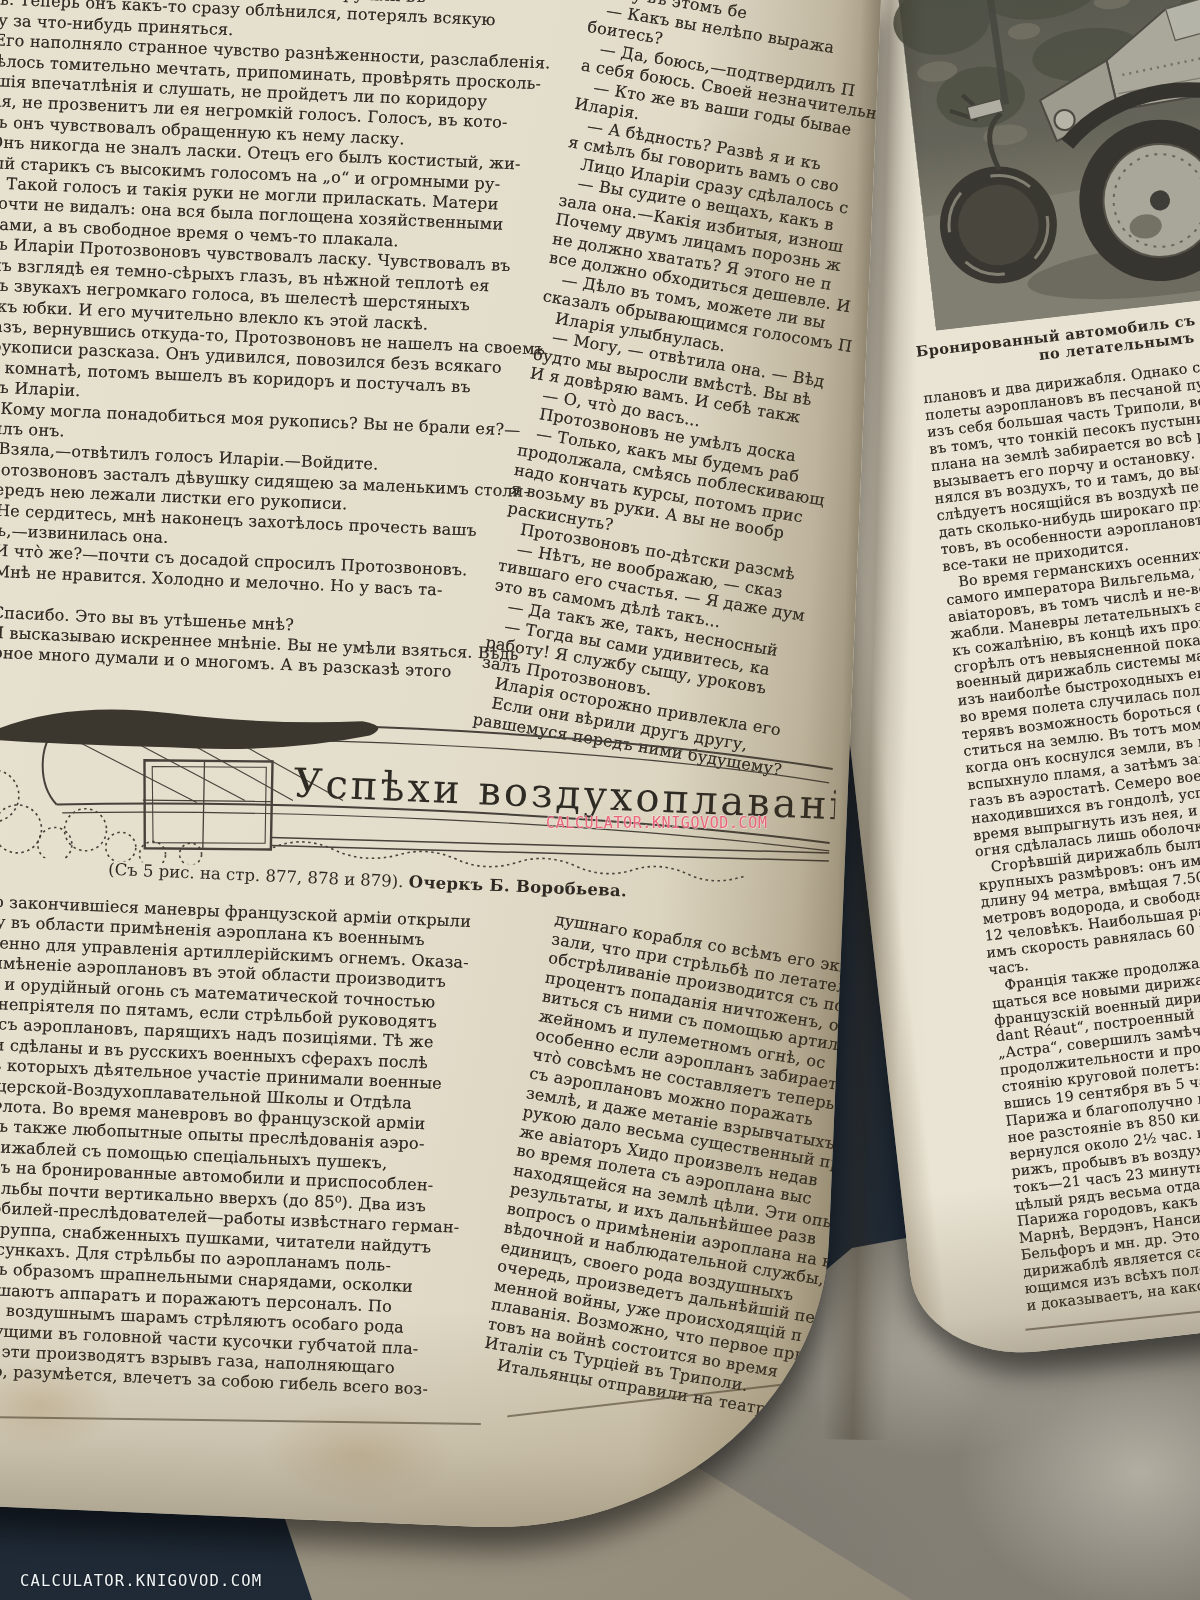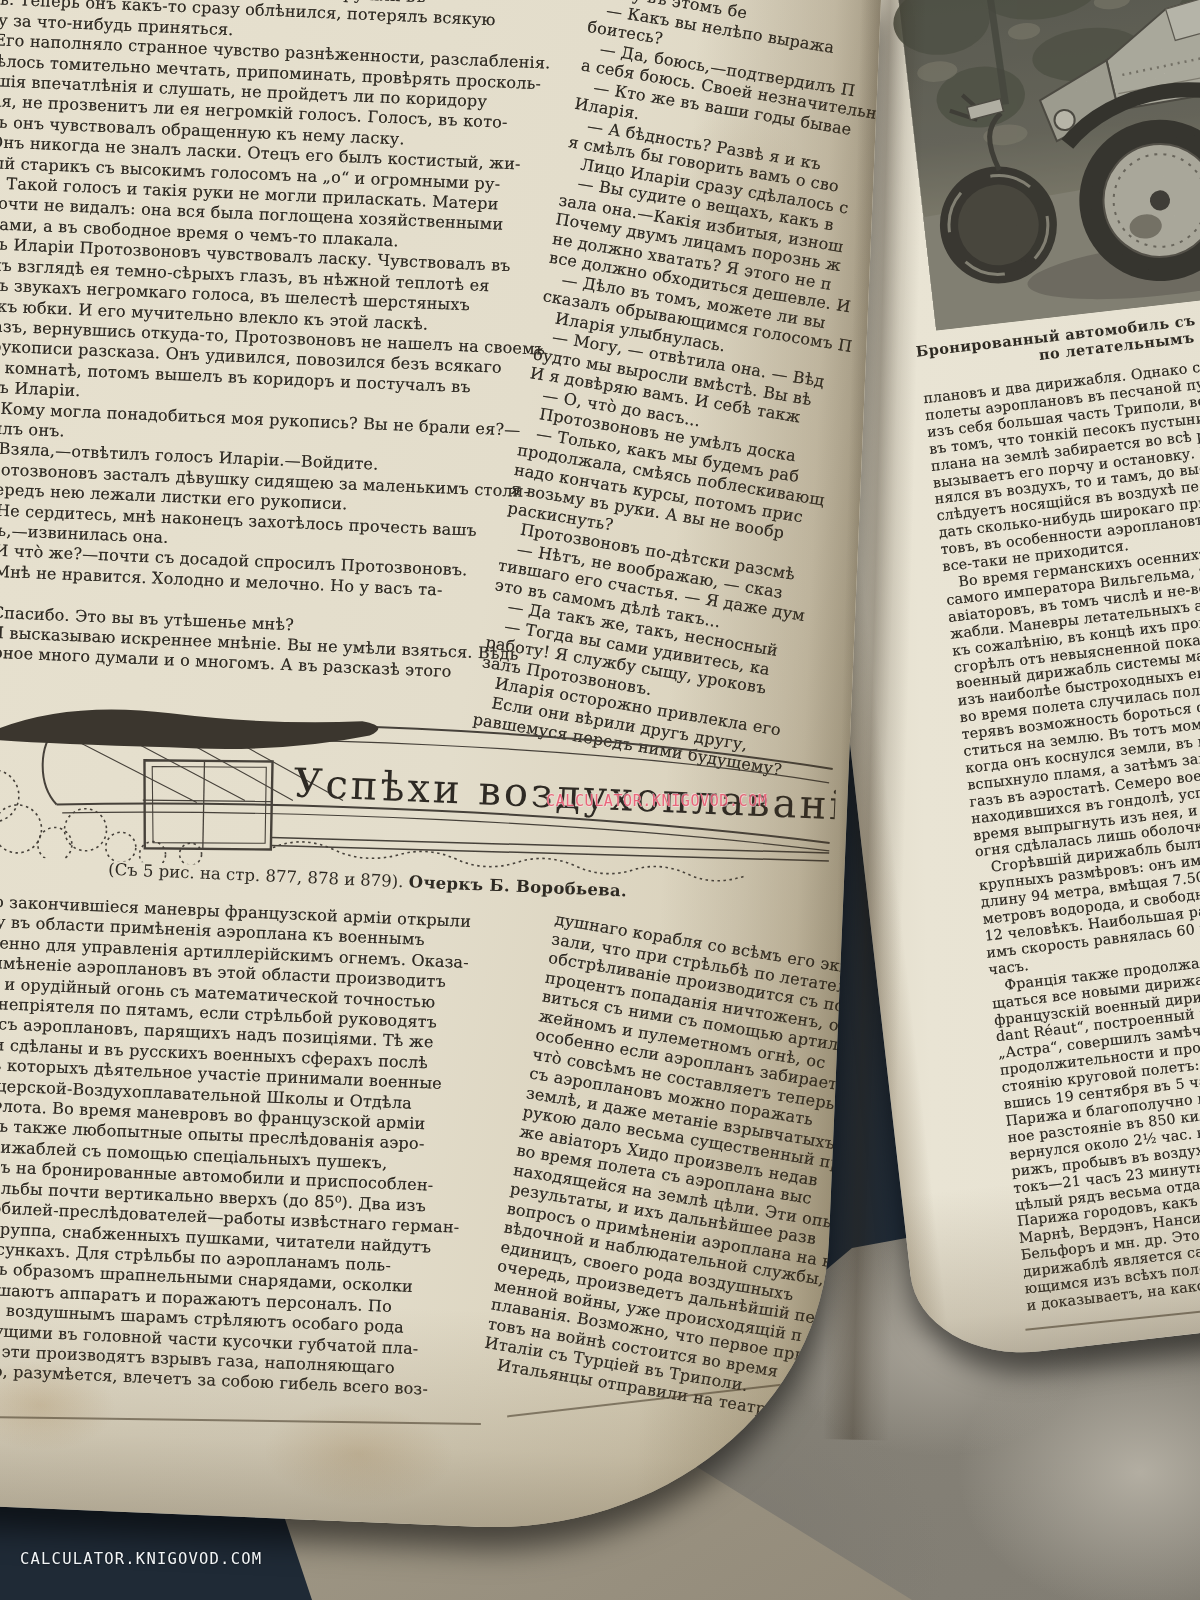--- a/index.html
+++ b/index.html
@@ -50,21 +50,21 @@
   .story-col2 .tline,.art-col2 .tline{font-size:16px;line-height:19.5px;}
   .story-col2,.art-col2{transform:rotate(7deg);transform-origin:0 0;}
   .right-col .tline{font-size:14.2px;line-height:16.9px;}
   .byline{position:absolute;left:0;top:897px;width:880px;text-align:center;font-size:16.5px;}
   .byline b{letter-spacing:0.3px;}
   .caption{position:absolute;font-weight:bold;font-size:14.5px;letter-spacing:0.4px;}
   .caption .c2{text-align:center;}
   .page-rule{position:absolute;background:rgba(74,64,46,0.6);height:1.6px;}
 
   
-  .wm{position:absolute;font-family:"DejaVu Sans Mono",monospace;z-index:9;}
+  .wm{position:absolute;font-family:"DejaVu Sans Mono",monospace;z-index:9;margin-top:22px;}
   #wm-center{left:546px;top:792px;font-size:15px;letter-spacing:0.6px;color:rgba(231,86,110,0.88);
     text-shadow:0.6px 0.6px 0 rgba(255,226,230,0.65),-0.6px -0.6px 0 rgba(255,226,230,0.55);}
   #wm-bottom{left:20px;top:1550px;font-size:15.5px;letter-spacing:1.2px;color:#f2f5f7;
     text-shadow:0 0 2px rgba(0,0,0,0.6);}
 </style>
 </head>
 <body>
 
 <div id="stage">
 

